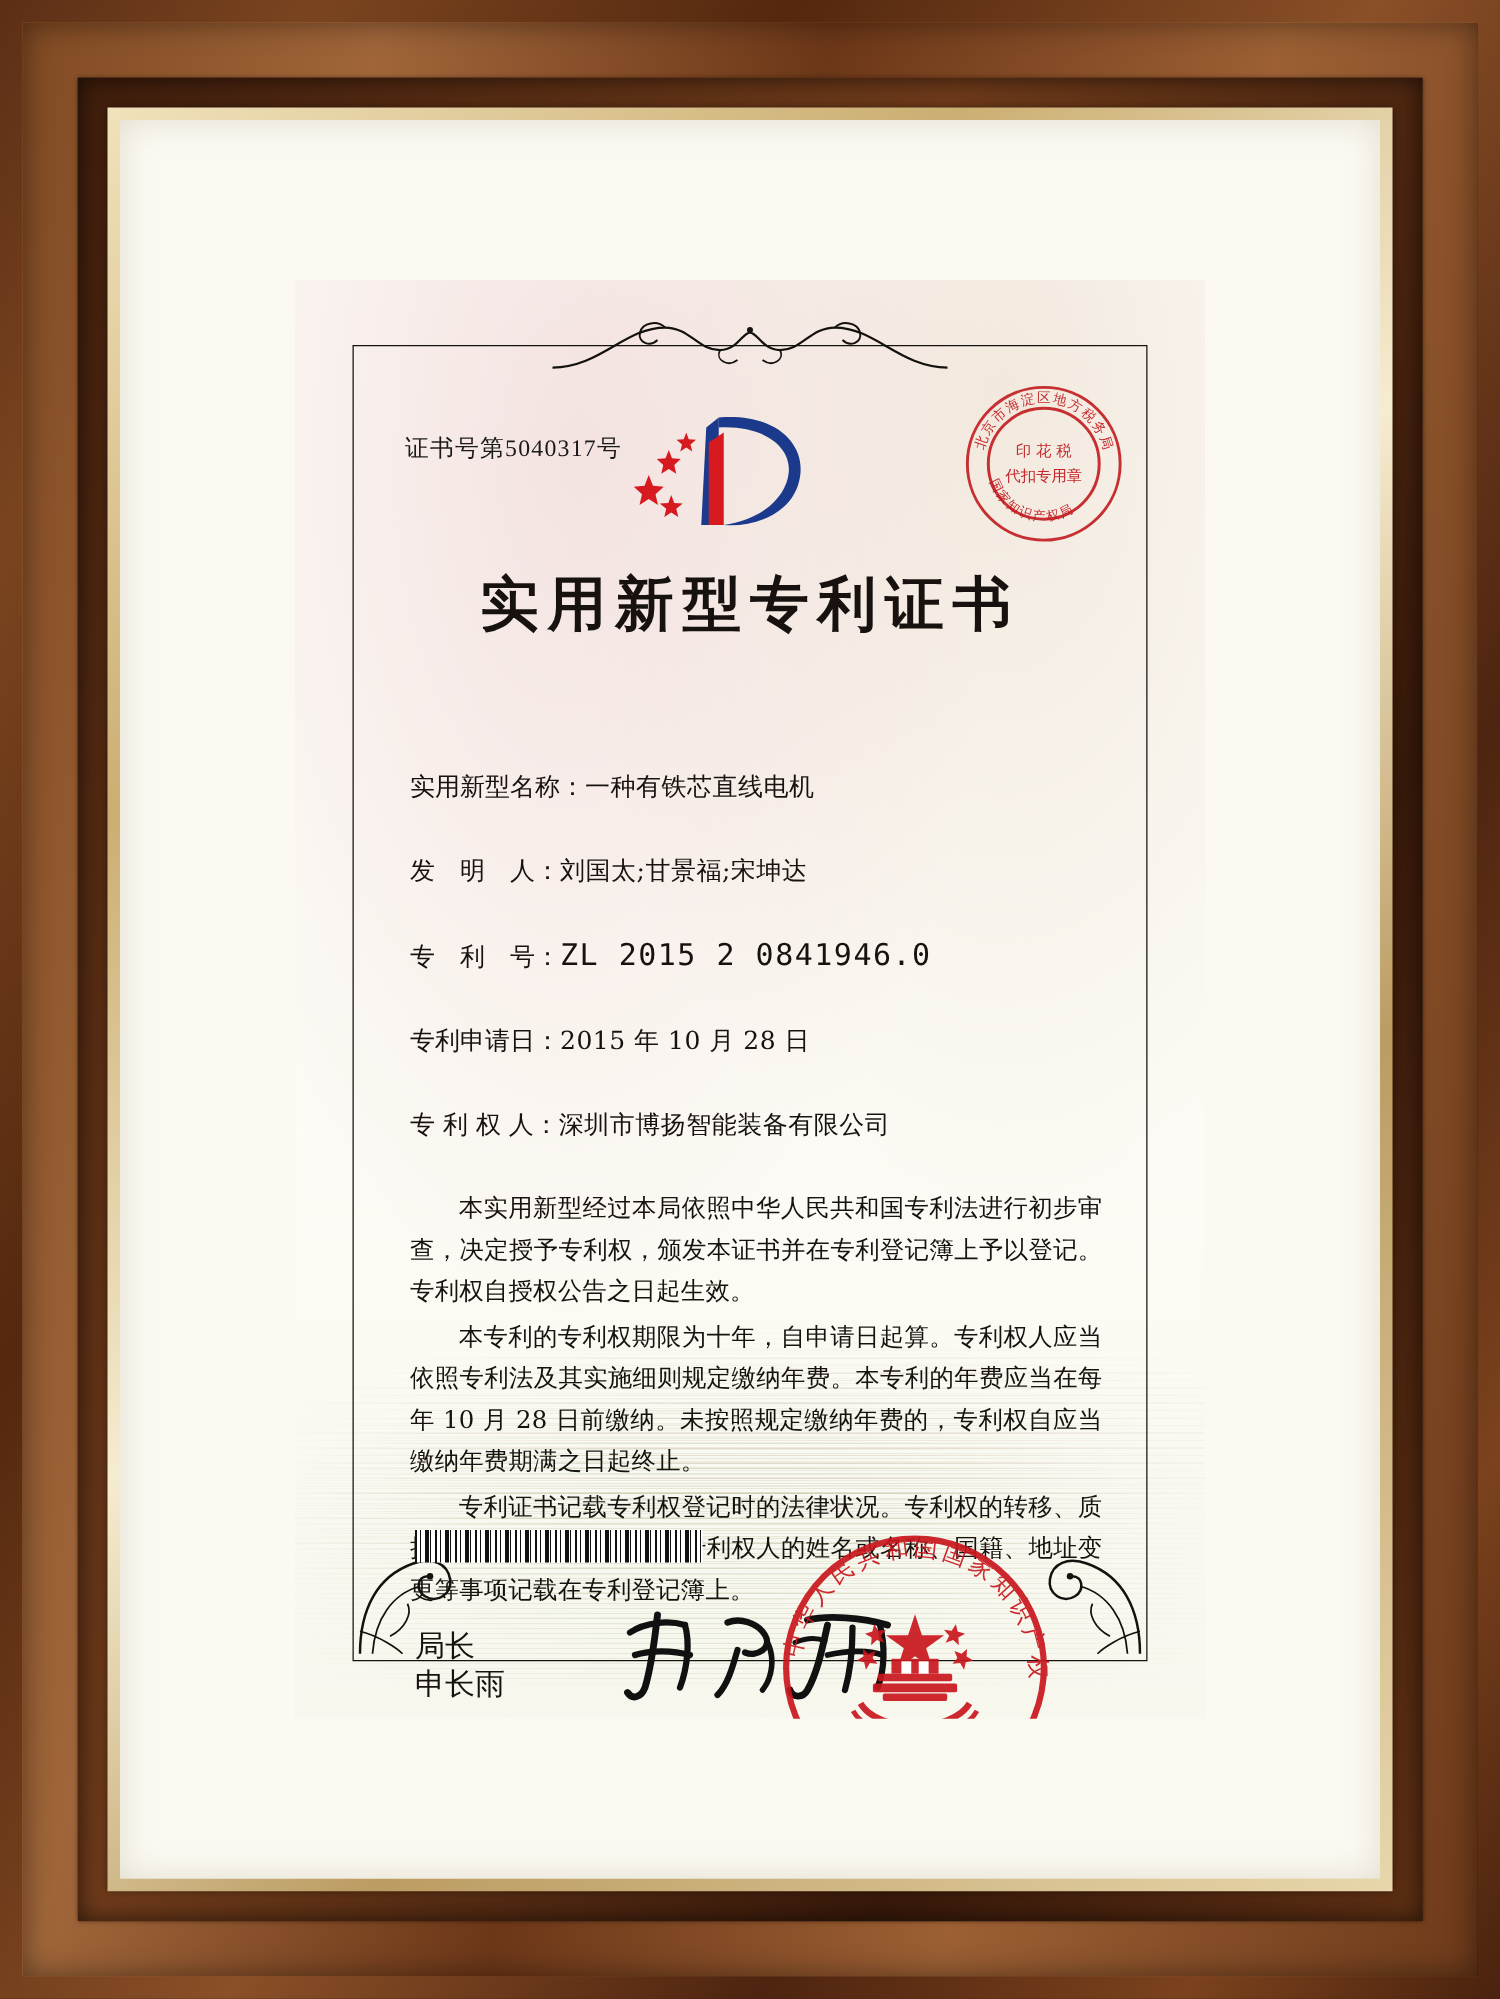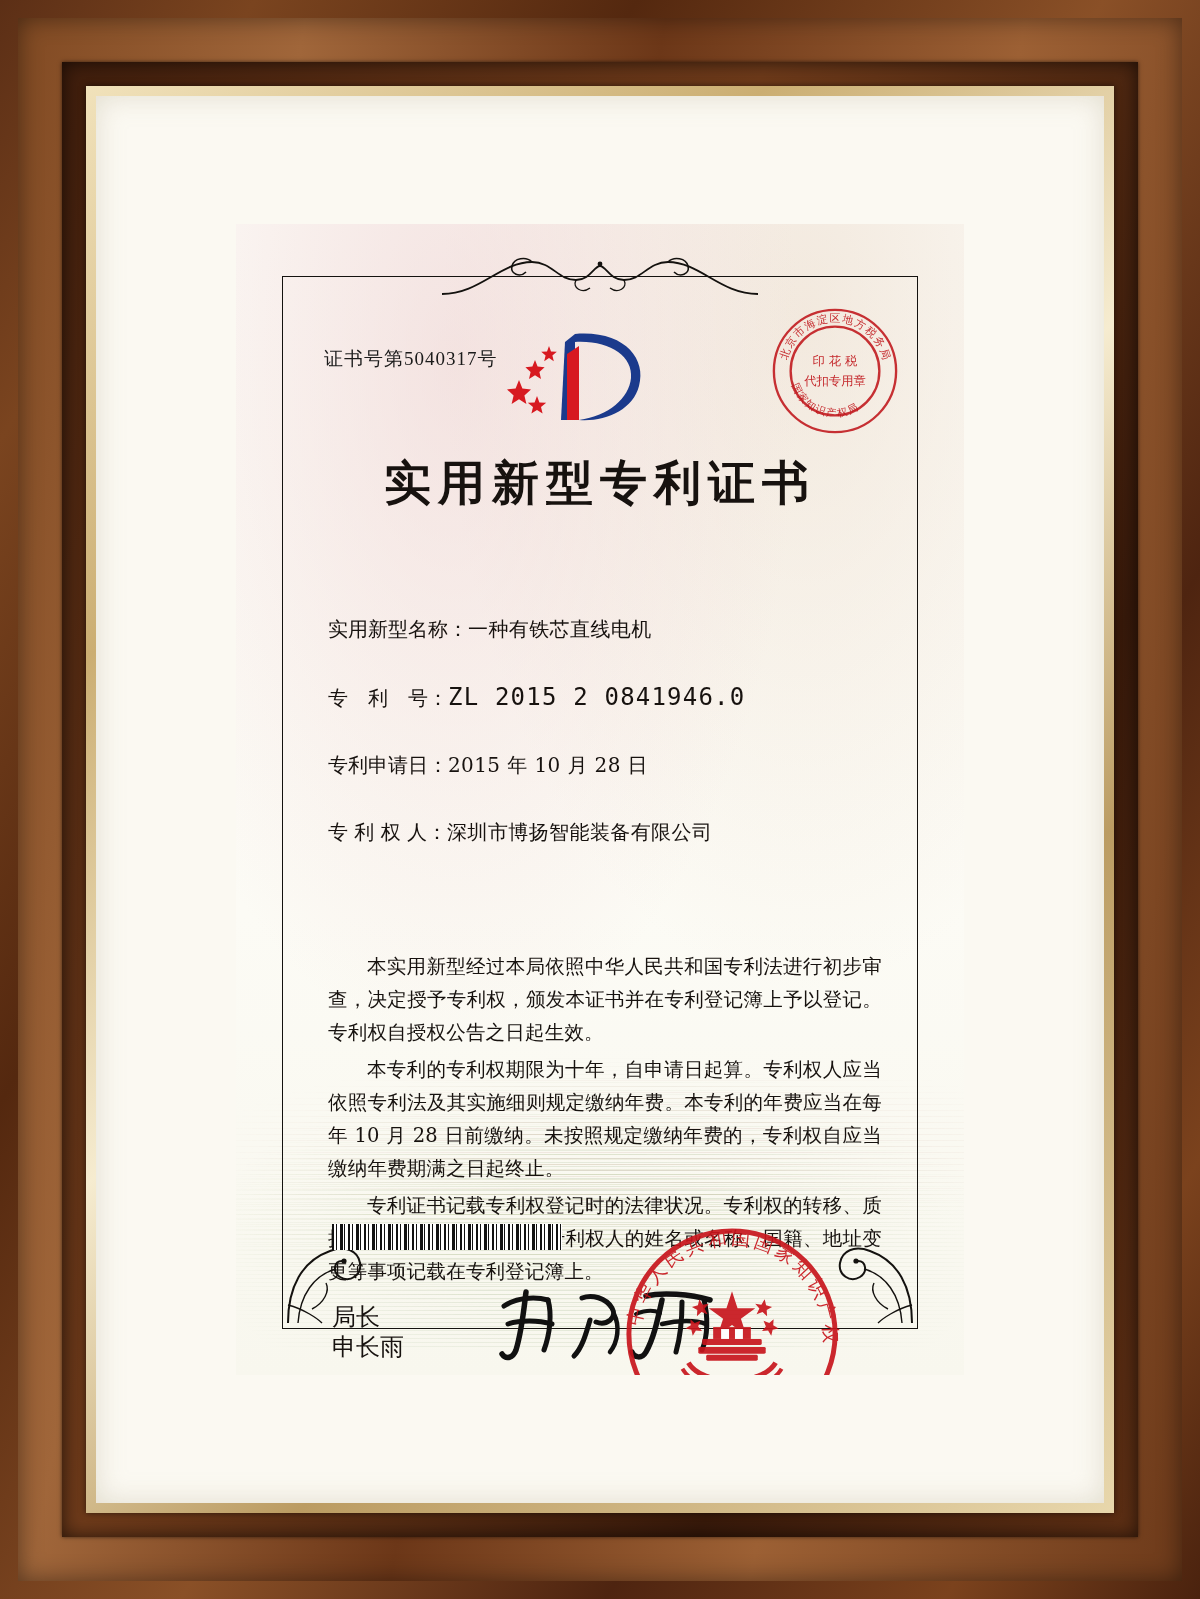--- a/index.html
+++ b/index.html
@@ -291,20 +291,24 @@
         <text x="70" y="64" text-anchor="middle" font-size="12.5" fill="#c0161b" font-family="'DejaVu Serif',serif" opacity=".92">印 花 税</text>
         <text x="70" y="84" text-anchor="middle" font-size="12.5" fill="#c0161b" font-family="'DejaVu Serif',serif" opacity=".92">代扣专用章</text>
       </svg>
 
       <div class="title">实用新型专利证书</div>
 
       <div class="fields">
         <div class="field">
           <span class="lbl">实用新型名称：</span>
           <span class="val">一种有铁芯直线电机</span>
+        </div>
+        <div class="field">
+          <span class="lbl">发　明　人：</span>
+          <span class="val">刘国太;甘景福;宋坤达</span>
         </div>
         <div class="field">
           <span class="lbl">专　利　号：</span>
           <span class="val mono">ZL 2015 2 0841946.0</span>
         </div>
         <div class="field">
           <span class="lbl">专利申请日：</span>
           <span class="val">2015 年 10 月 28 日</span>
         </div>
         <div class="field">

